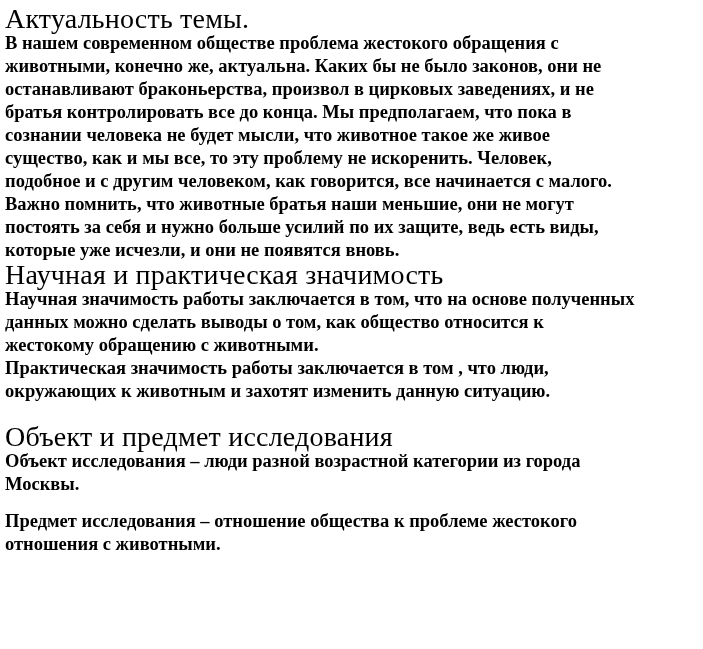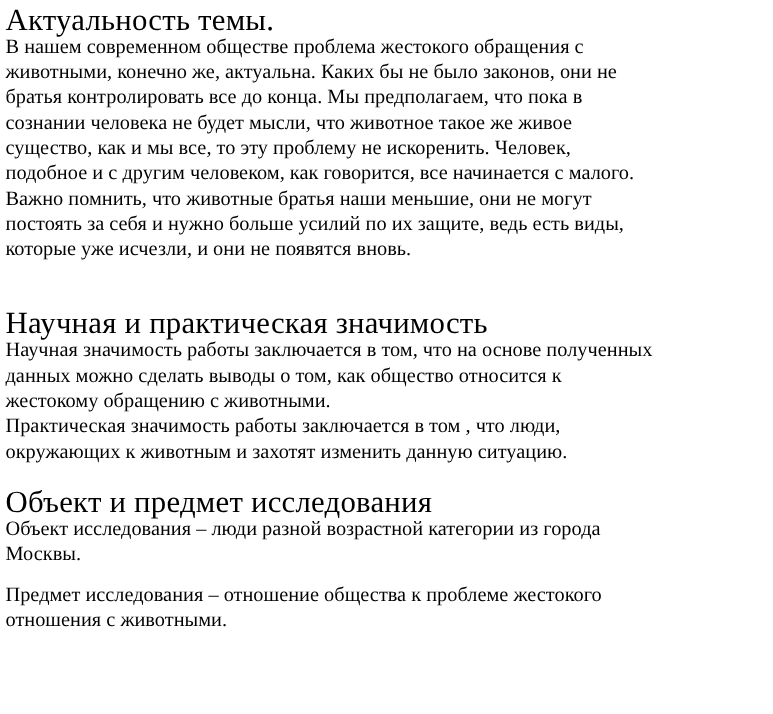--- a/index.html
+++ b/index.html
@@ -25,41 +25,42 @@
     margin: 0;
     font-size: 28px;
     font-weight: 400;
     line-height: 26px;
     letter-spacing: 0.2px;
     white-space: pre;
   }
   .para {
     margin: 0;
     font-size: 18.5px;
-    font-weight: 400;
+    font-weight: 700;
     line-height: 23px;
   }
   .para .line {
     white-space: pre;
   }
   
-  [data-name="heading-significance"] { margin-top: 43px; }
+  [data-name="heading-significance"] { }
   [data-name="heading-object-subject"] { margin-top: 21px; }
   [data-name="paragraph-research-subject"] { margin-top: 14px; }
 </style>
 </head>
 <body>
 
 <main class="doc" data-name="document-page">
 
   <h1 class="heading" data-name="heading-topic-relevance">Актуальность темы.</h1>
 
   <div class="para" data-name="paragraph-topic-relevance">
       <div class="line" data-name="text-line">В нашем современном обществе проблема жестокого обращения с</div>
       <div class="line" data-name="text-line">животными, конечно же, актуальна. Каких бы не было законов, они не</div>
+      <div class="line" data-name="text-line">останавливают браконьерства, произвол в цирковых заведениях, и не</div>
       <div class="line" data-name="text-line">братья контролировать все до конца. Мы предполагаем, что пока в</div>
       <div class="line" data-name="text-line">сознании человека не будет мысли, что животное такое же живое</div>
       <div class="line" data-name="text-line">существо, как и мы все, то эту проблему не искоренить. Человек,</div>
       <div class="line" data-name="text-line">подобное и с другим человеком, как говорится, все начинается с малого.</div>
       <div class="line" data-name="text-line">Важно помнить, что животные братья наши меньшие, они не могут</div>
       <div class="line" data-name="text-line">постоять за себя и нужно больше усилий по их защите, ведь есть виды,</div>
       <div class="line" data-name="text-line">которые уже исчезли, и они не появятся вновь.</div>
     </div>
 
   <h1 class="heading" data-name="heading-significance">Научная и практическая значимость</h1>

